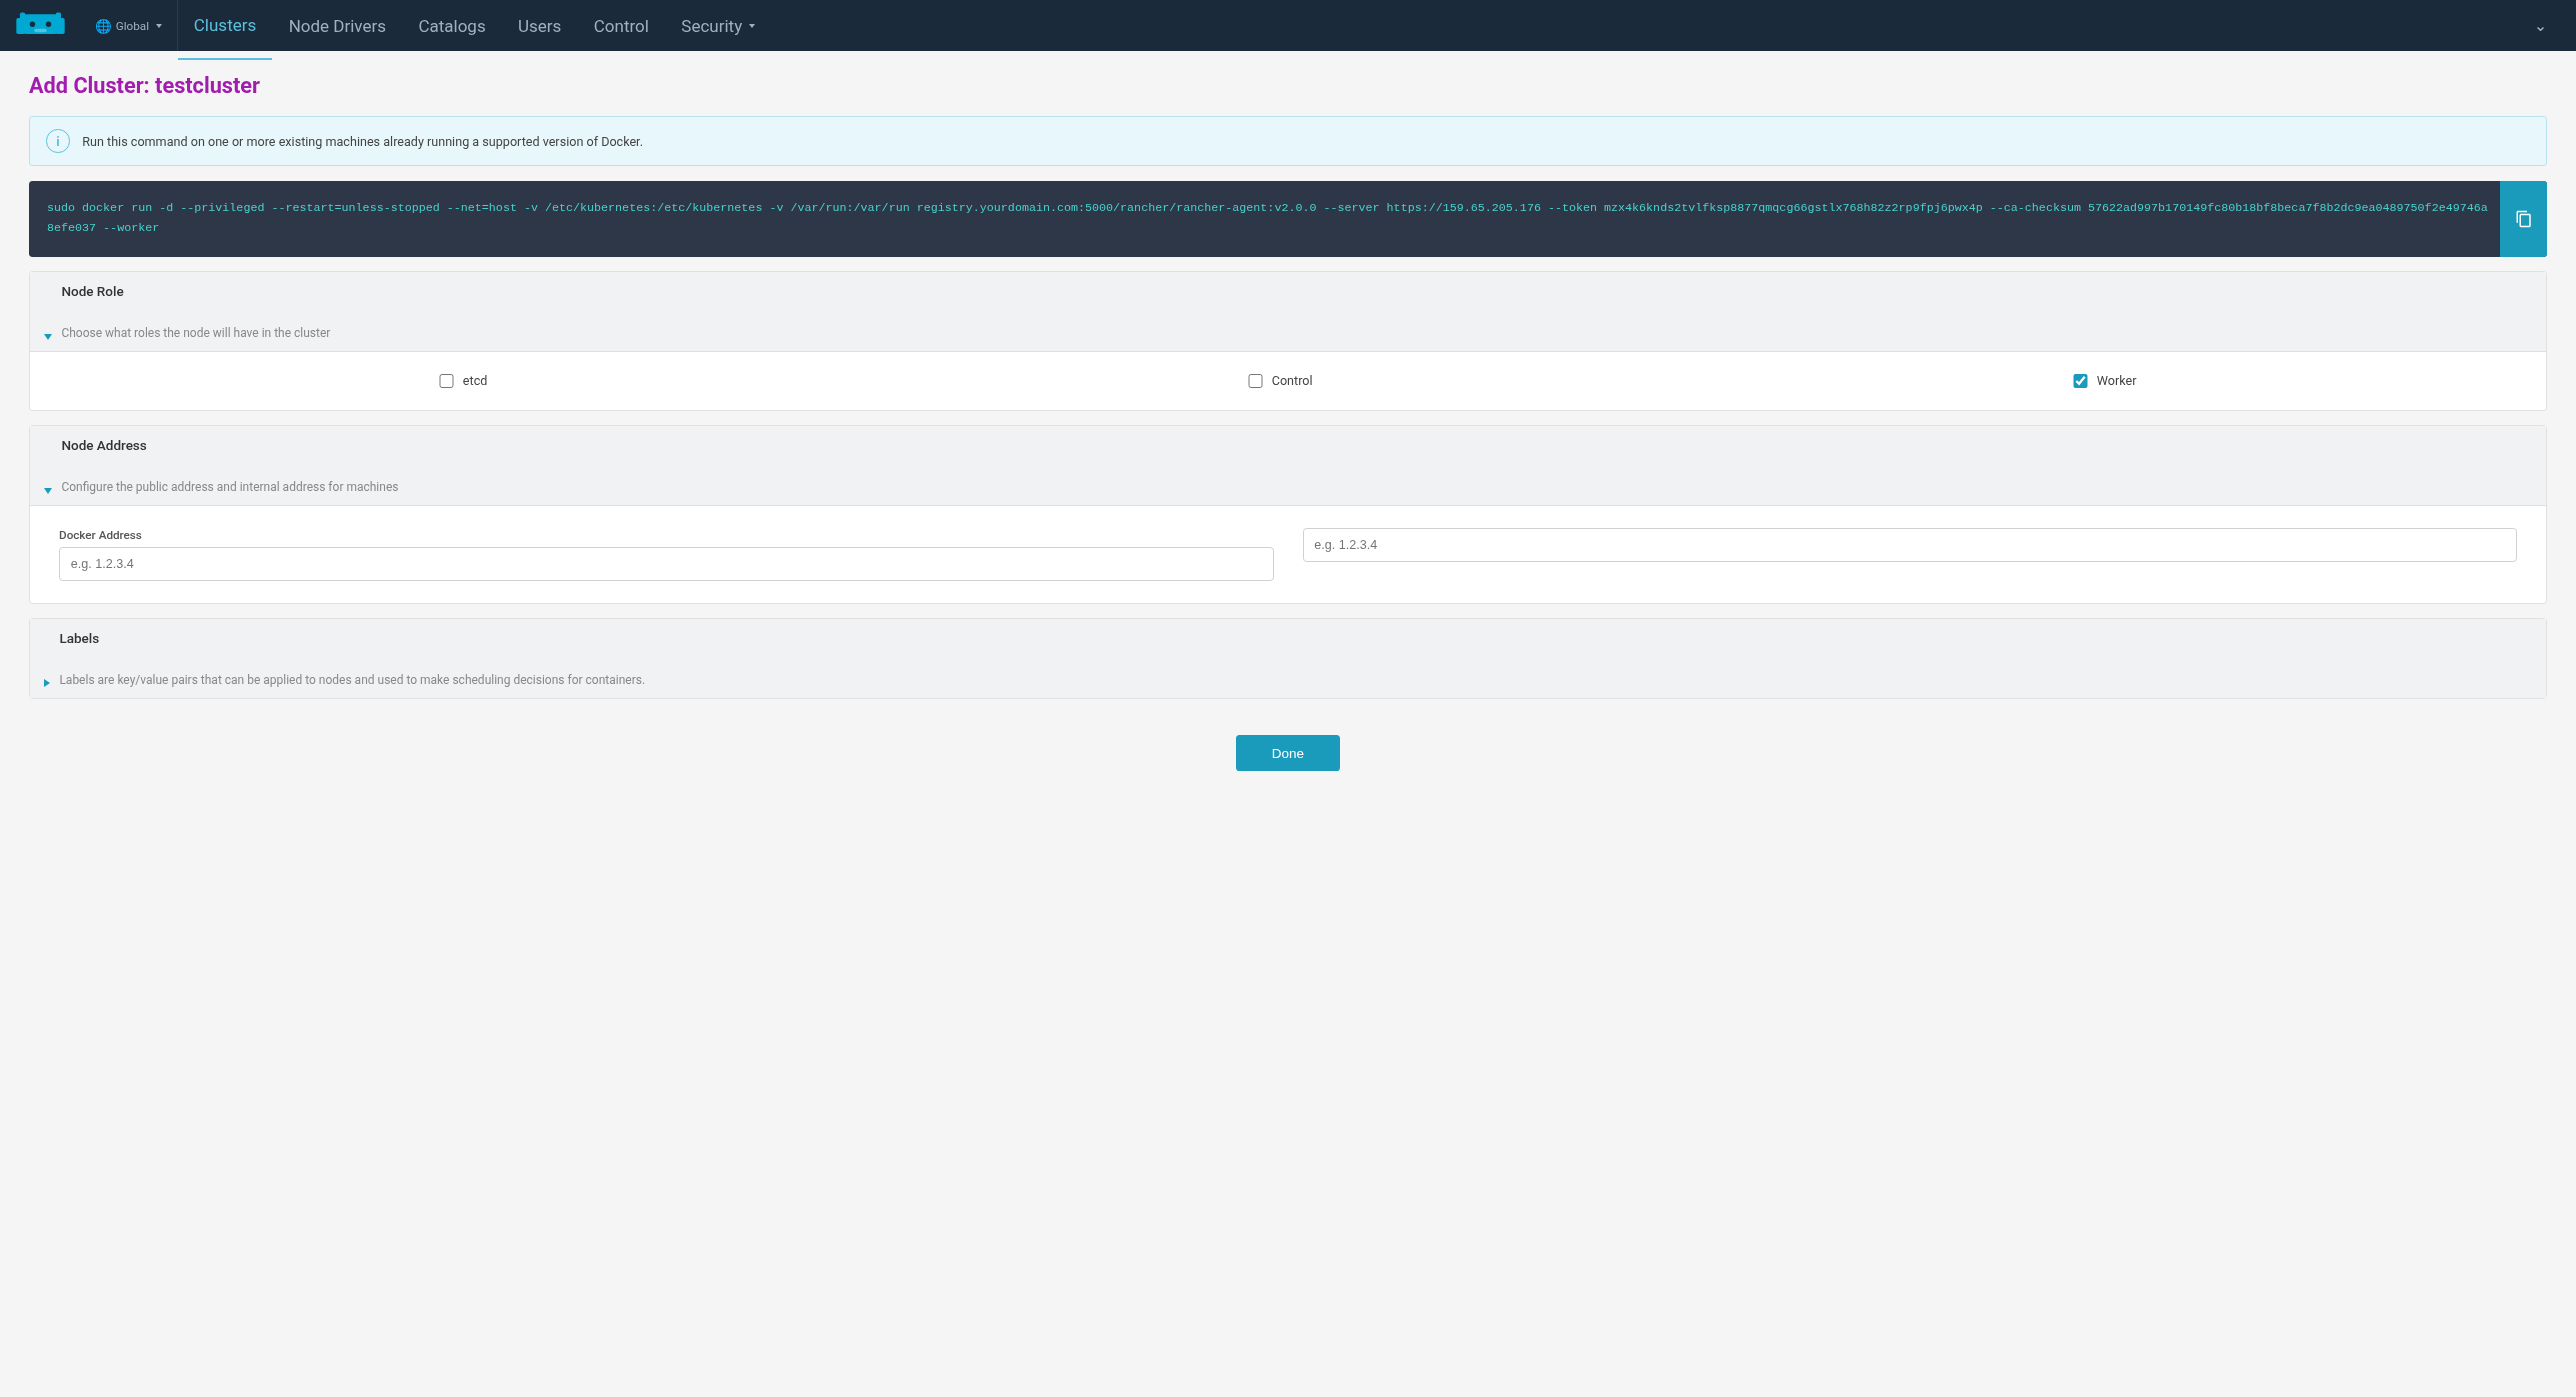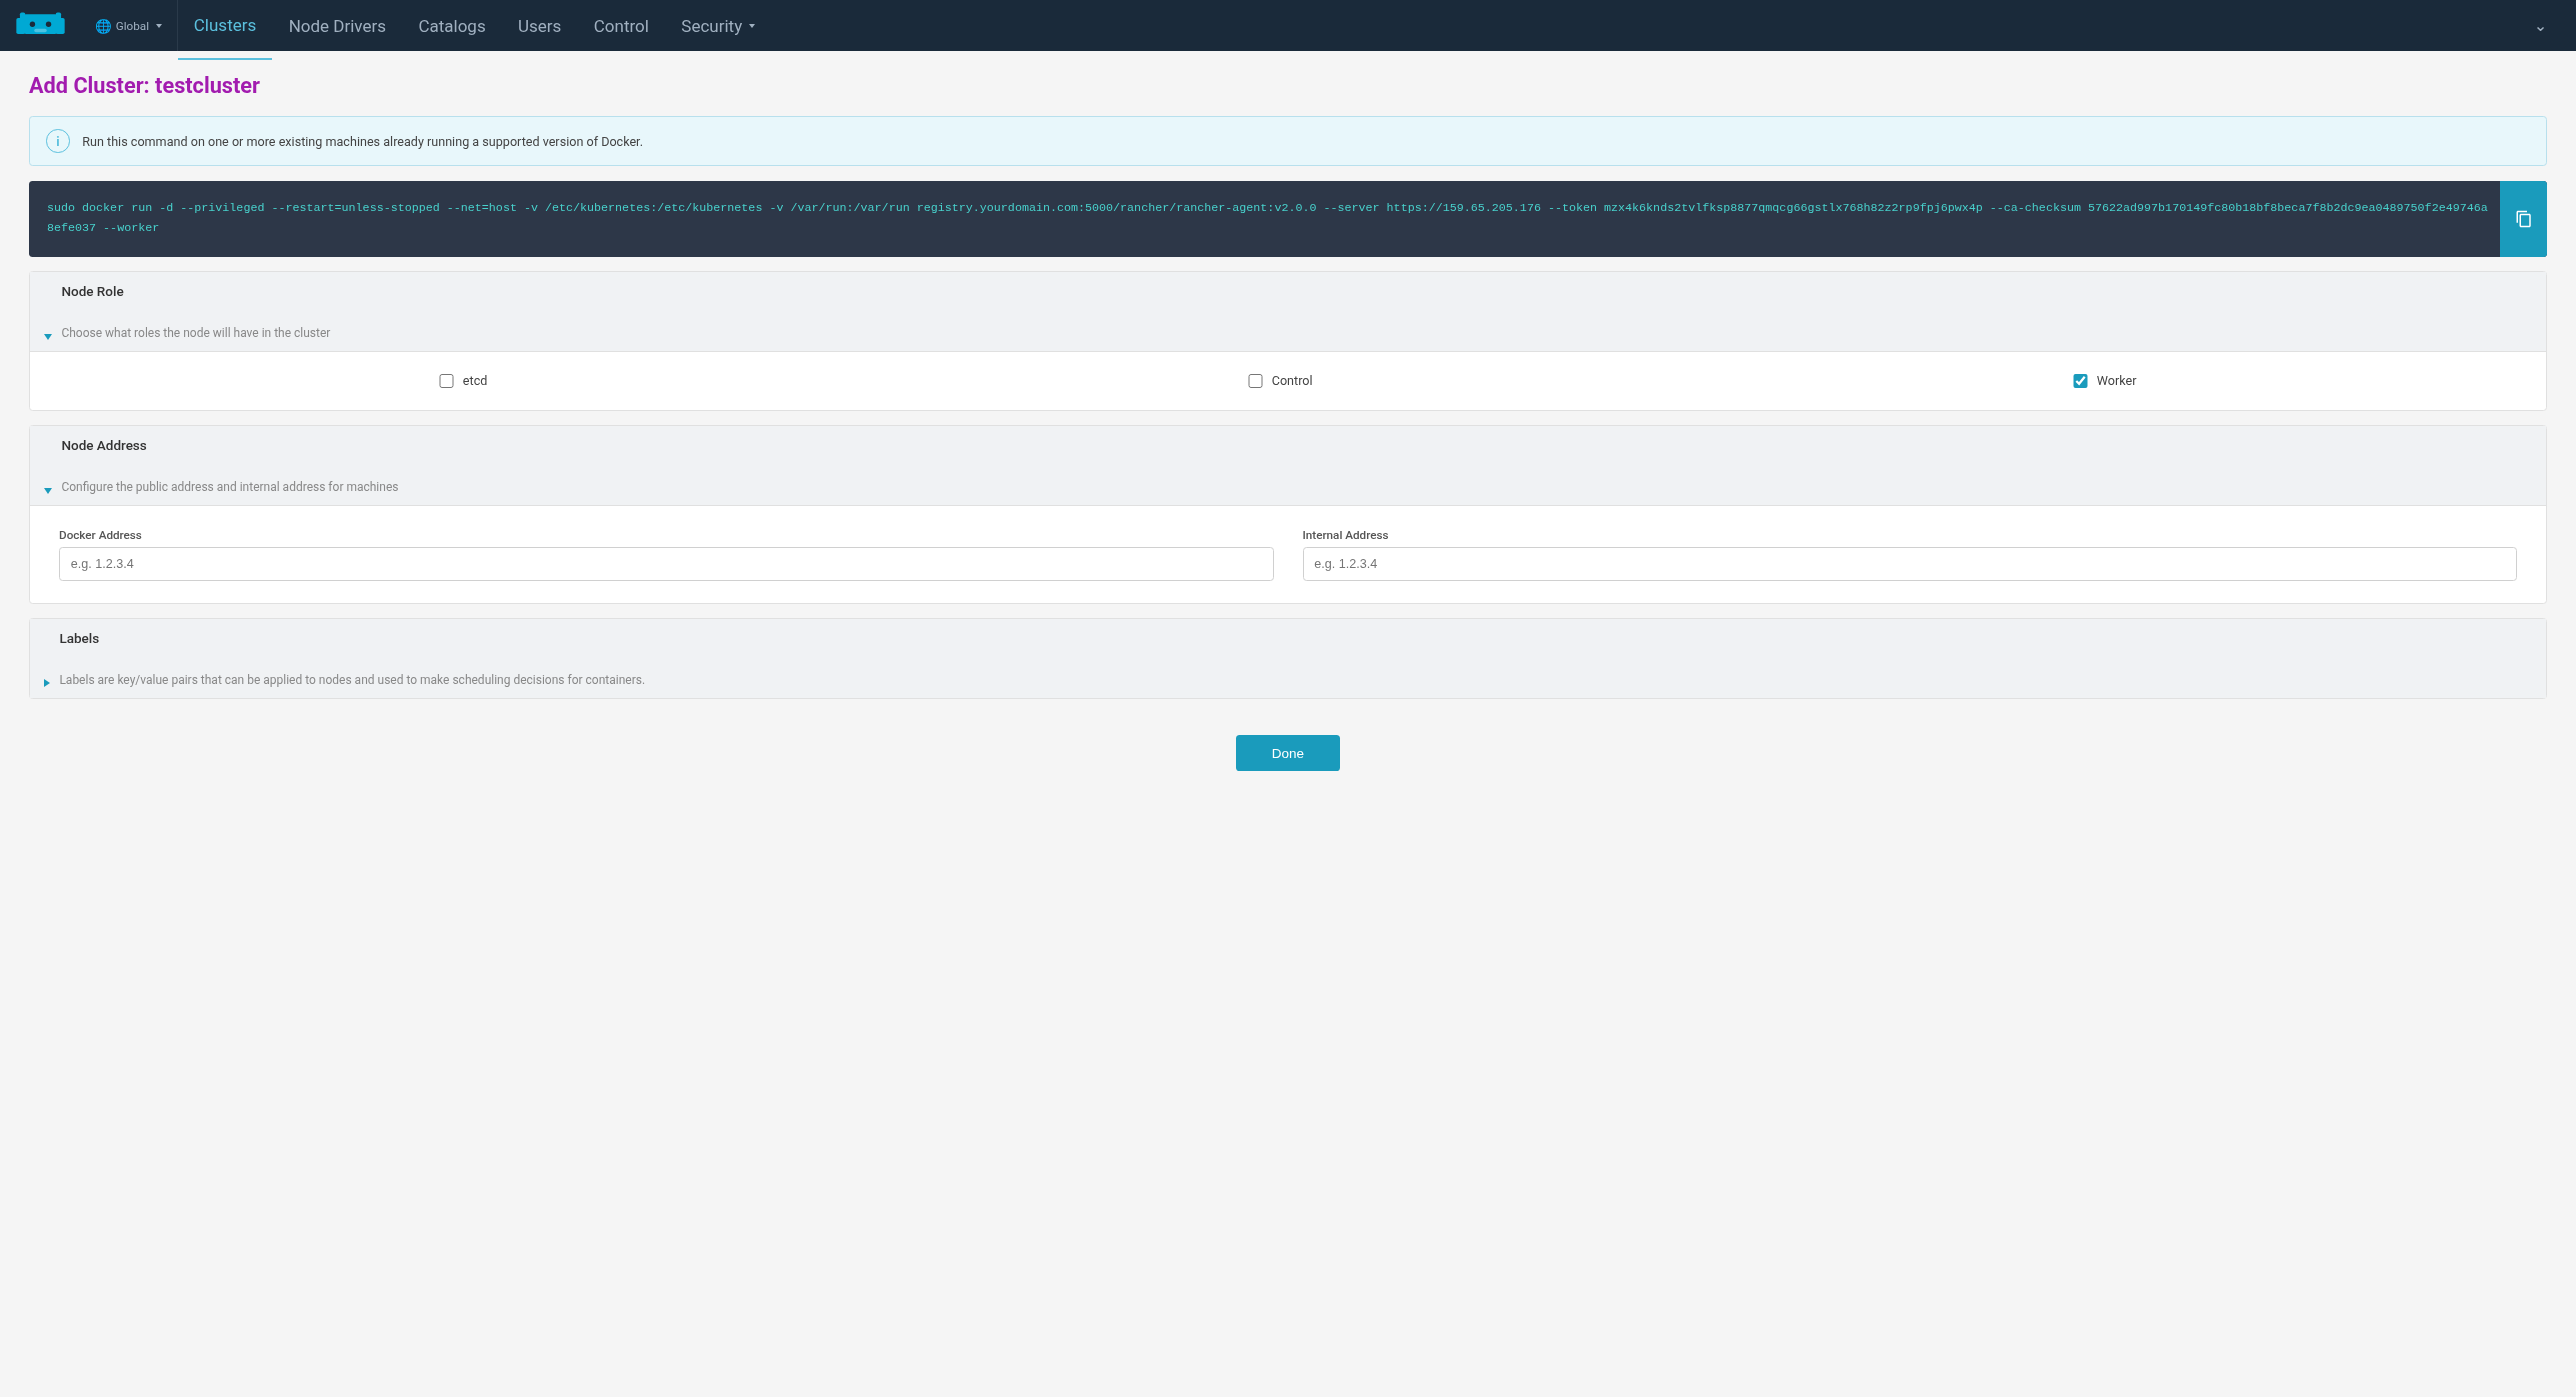--- a/index.html
+++ b/index.html
@@ -367,21 +367,20 @@
         <div class="section-subtitle">Configure the public address and internal address for machines</div>
       </div>
     </div>
     <div class="section-body">
       <div class="address-row">
         <div class="address-field">
           <label class="field-label">Docker Address</label>
           <input type="text" class="field-input" placeholder="e.g. 1.2.3.4" style="">
         </div>
         <div class="address-field">
-          <label class="field-label">Internal Address</label>
           <input type="text" class="field-input" placeholder="e.g. 1.2.3.4" style="">
         </div>
       </div>
     </div>
   </div>
 
   <div class="section">
     <div class="section-header collapsed">
       <div class="triangle-right"></div>
       <div class="section-title-group">

